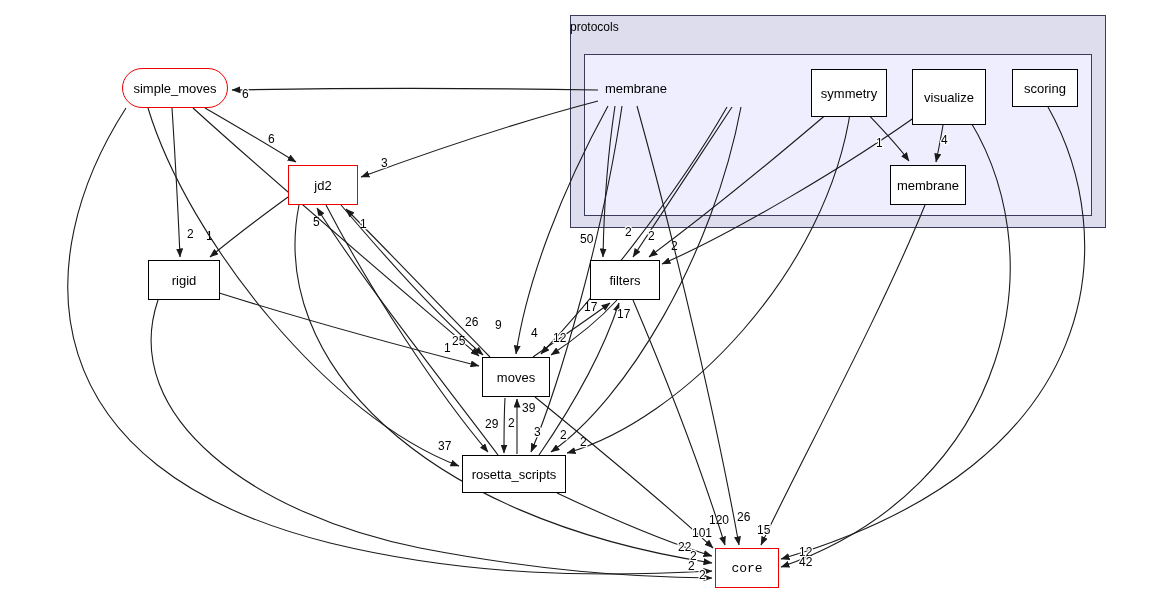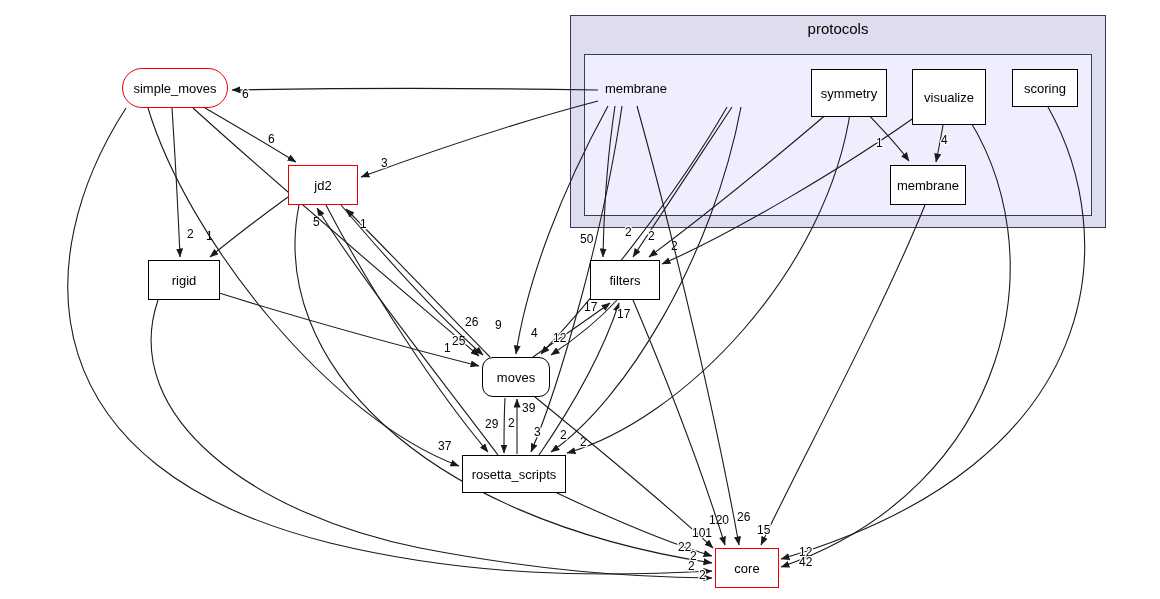--- a/index.html
+++ b/index.html
@@ -1,43 +1,43 @@
 <!DOCTYPE html>
 <html><head>
 <meta charset="utf-8">
 <style>
   html,body{margin:0;padding:0;background:#ffffff;}
   .canvas{position:relative;width:1160px;height:599px;background:#ffffff;
           font-family:"Liberation Sans",sans-serif;overflow:hidden;}
   .cluster{position:absolute;border:1px solid #3a3a5c;box-sizing:border-box;z-index:1;}
   .cluster.outer{background:#ddddee;}
   .cluster.inner{background:#eeeeff;z-index:2;}
-  .cluster-label{position:absolute;z-index:2;font-size:15px;color:#000;text-align:center;}
+  .cluster-label{position:absolute;z-index:2;font-size:12px;color:#000;}
   svg.edges{position:absolute;left:0;top:0;z-index:3;pointer-events:none;}
   .edge{fill:none;stroke:#1a1a1a;stroke-width:1.1;}
   .edge-label{font-size:12px;fill:#000;stroke:#ffffff;stroke-width:2.5px;paint-order:stroke;}
   .node{position:absolute;z-index:4;background:#ffffff;border:1px solid #000;
         box-sizing:border-box;display:flex;align-items:center;justify-content:center;
         font-size:13px;color:#000;cursor:pointer;}
   .node.red{border-color:#ee0000;}
   .node.plain{background:transparent;border:none;cursor:default;}
   
   #n-membrane{left:594px;top:70px;width:84px;height:36px;}
   #n-benchmark{left:703px;top:69px;width:74px;height:38px;}
   #n-symmetry{left:811px;top:69px;width:76px;height:48px;text-align:center;}
   #n-visualize{left:912px;top:69px;width:74px;height:56px;}
   #n-scoring{left:1012px;top:69px;width:66px;height:38px;}
   #n-geometry{left:890px;top:165px;width:76px;height:40px;}
   #n-simple_moves{left:122px;top:68px;width:106px;height:40px;border-radius:20px;}
   #n-jd2{left:288px;top:165px;width:70px;height:40px;}
   #n-rigid{left:148px;top:260px;width:72px;height:40px;}
   #n-filters{left:590px;top:260px;width:70px;height:40px;}
-  #n-moves{left:482px;top:357px;width:68px;height:40px;border-radius:11px;}
+  #n-moves{left:482px;top:357px;width:68px;height:40px;}
   #n-rosetta_scripts{left:462px;top:455px;width:104px;height:38px;}
-  #n-core{left:715px;top:548px;width:64px;height:40px;}
+  #n-core{left:715px;top:548px;width:64px;height:40px;font-family:Liberation Mono, monospace;}
   #cluster-outer{left:570px;top:15px;width:536px;height:213px;}
   #cluster-inner{left:584px;top:54px;width:508px;height:162px;}
   #cluster-outer-label{left:570px;top:20px;width:536px;}
 </style>
 </head>
 <body>
 
 <div class="canvas">
 
   <div class="cluster outer" id="cluster-outer"></div>

